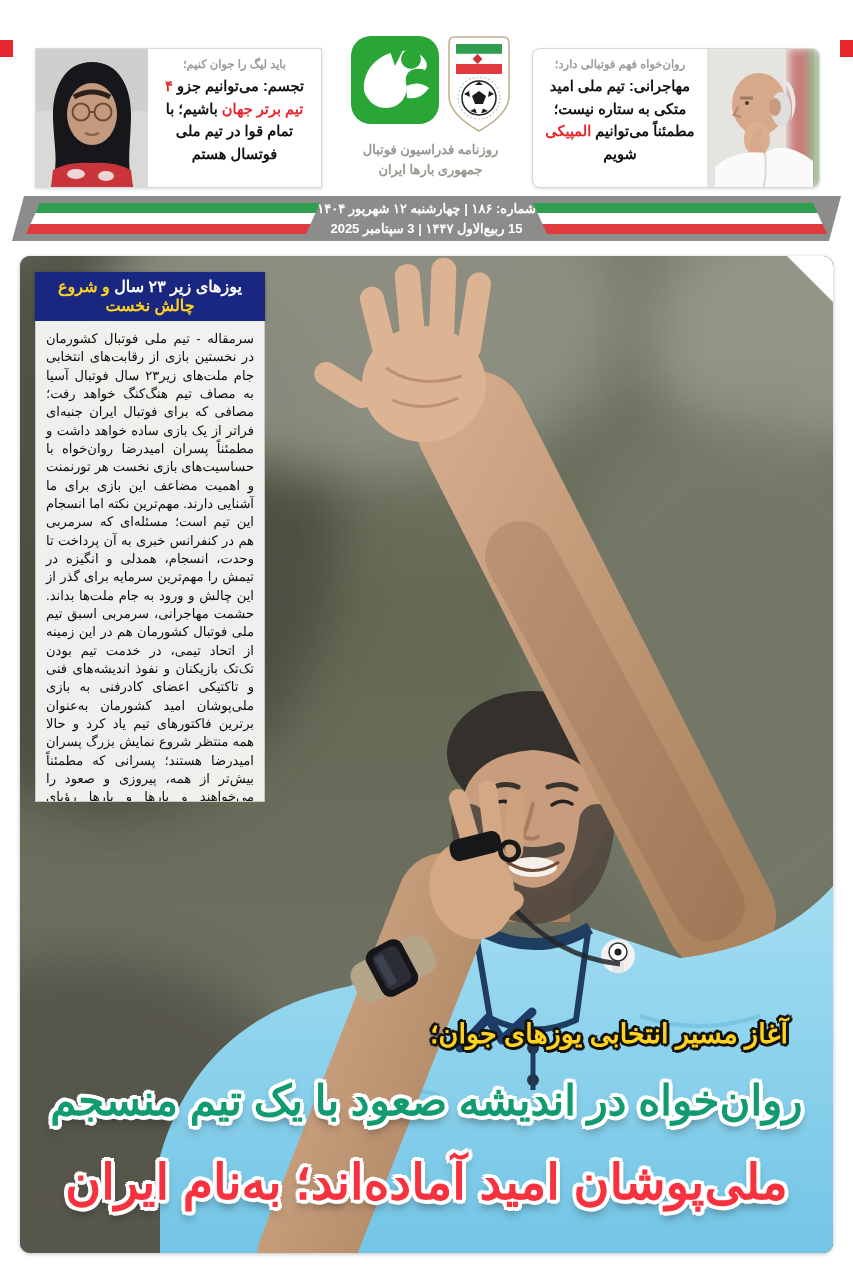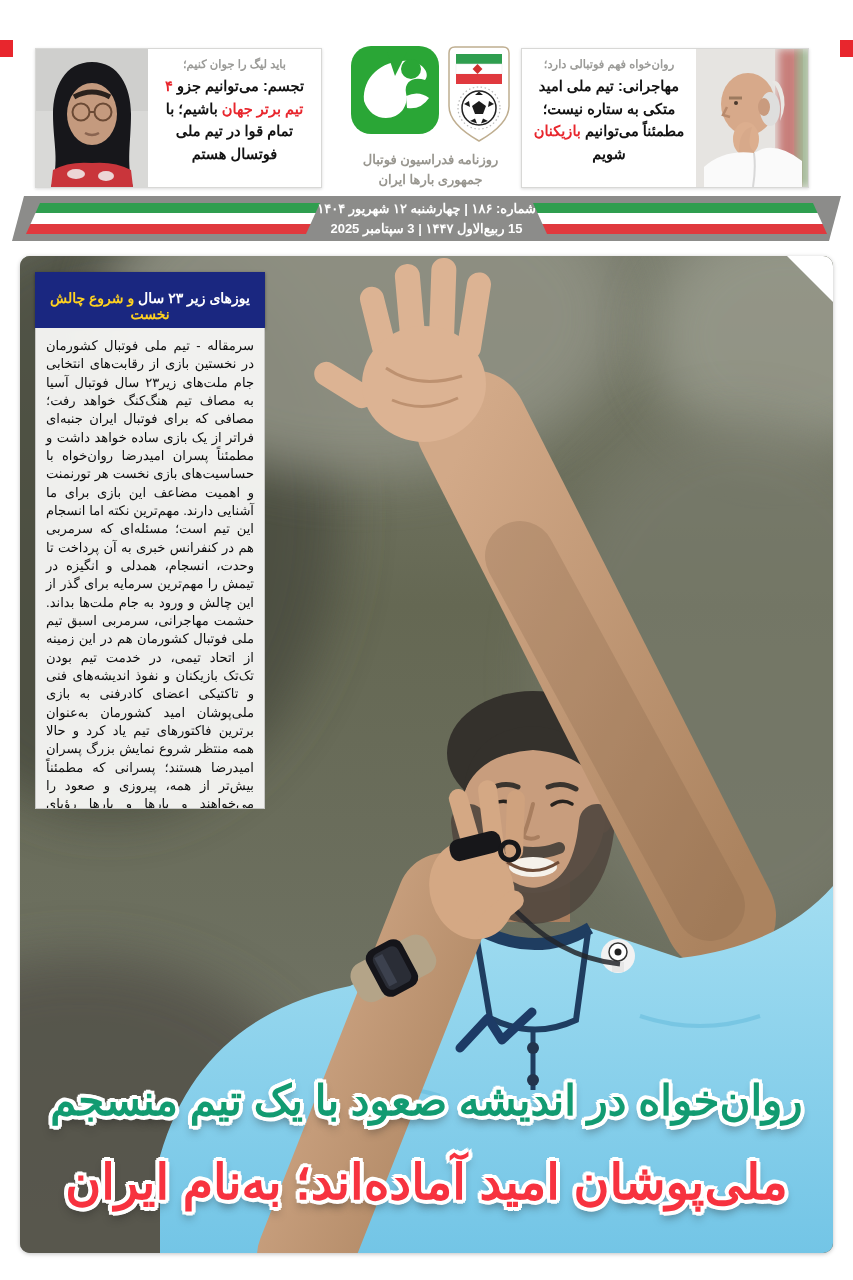--- a/index.html
+++ b/index.html
@@ -7,30 +7,30 @@
         font-family:Liberation Sans, sans-serif;}
 
   
   .red-tick{position:absolute;top:40px;width:13px;height:17px;background:#e8262d;}
   .red-tick.left{left:0;} .red-tick.right{right:0;}
 
   
   .story-box{position:absolute;top:48px;height:138px;background:#fff;border:1px solid #d8d8d6;
              box-shadow:0 1px 3px rgba(0,0,0,.15);display:flex;overflow:hidden;}
   .story-box.lbox{left:35px;width:285px;}
-  .story-box.rbox{left:521px;width:286px;}
+  .story-box.rbox{left:532px;width:286px;border-radius:8px;}
   .story-photo{width:112px;height:100%;flex:none;overflow:hidden;}
   .story-photo svg{display:block;width:100%;height:100%;}
   .story-text{flex:1;padding:5px 7px 4px;direction:rtl;text-align:center;}
   .story-kicker{color:#9b9b98;font-weight:bold;font-size:11.5px;margin:3px 2px 4px;}
   .story-headline{font-weight:bold;font-size:14.6px;line-height:1.55;color:#121212;}
   .hl-red{color:#e8262d;}
 
   
-  .logo-wrap{position:absolute;left:333px;top:46px;width:195px;height:146px;text-align:center;}
+  .logo-wrap{position:absolute;left:333px;top:36px;width:195px;height:146px;text-align:center;}
   .logo-row{display:flex;justify-content:center;align-items:flex-start;gap:9px;height:99px;}
   .logo-caption{margin-top:5px;color:#98968f;font-weight:bold;font-size:13px;line-height:1.55;direction:rtl;}
 
   
   .date-bar{position:absolute;left:12px;top:196px;width:829px;height:45px;background:#8c8c8a;
             clip-path:polygon(12px 0,100% 0,calc(100% - 12px) 100%,0 100%);}
   .flag-stripe{position:absolute;top:7px;height:31px;width:294px;display:flex;flex-direction:column;}
   .flag-stripe .g{flex:1;background:#2f9e4f;} .flag-stripe .w{flex:1;background:#ffffff;}
   .flag-stripe .r{flex:1;background:#e0393e;}
   .fs-left{left:14px;clip-path:polygon(14px 0,100% 0,calc(100% - 14px) 100%,0 100%);}
@@ -40,22 +40,22 @@
 
   
   .photo{position:absolute;left:20px;top:256px;width:813px;height:997px;border-radius:10px;
          overflow:hidden;background:#6b6e60;box-shadow:0 1px 4px rgba(0,0,0,.25);}
   .photo svg.scene{position:absolute;inset:0;display:block;}
   .corner-cut{position:absolute;top:-1px;right:-1px;width:0;height:0;
               border-top:48px solid #fff;border-left:48px solid transparent;}
 
   
   .editorial-box{position:absolute;left:15px;top:16px;width:230px;}
-  .editorial-head{background:#1a2780;color:#fff;font-weight:bold;font-size:14px;text-align:center;
-                  padding:18px 4px 6px;direction:rtl;box-shadow:0 1px 3px rgba(0,0,0,.4);}
+  .editorial-head{background:#1a2780;color:#fff;font-weight:bold;font-size:16px;text-align:center;
+                  padding:5px 4px 6px;direction:rtl;box-shadow:0 1px 3px rgba(0,0,0,.4);}
   .editorial-head .k-hl{color:#ffd21f;}
   .editorial-body{background:rgba(245,245,243,.97);border:1px solid #c7c7c5;border-top:none;
                   padding:9px 10px;font-size:13.1px;line-height:1.4;text-align:justify;direction:rtl;
                   color:#0d0d0d;height:462px;overflow:hidden;font-weight:500;}
 
   
   .nowrap{white-space:nowrap;}
   .outline-black{text-shadow:2px 0 0 #121212,-2px 0 0 #121212,0 2px 0 #121212,0 -2px 0 #121212,
     2px 2px 0 #121212,-2px 2px 0 #121212,2px -2px 0 #121212,-2px -2px 0 #121212,
     3px 1px 0 #121212,-3px -1px 0 #121212,1px 3px 0 #121212,-1px -3px 0 #121212;}
@@ -127,21 +127,21 @@
     </div>
     <div class="logo-caption">
       <div>روزنامه فدراسیون فوتبال</div>
       <div>جمهوری بارها ایران</div>
     </div>
   </div>
 
   <div class="story-box rbox">
     <div class="story-text">
       <div class="story-kicker">روان‌خواه فهم فوتبالی دارد؛</div>
-      <div class="story-headline"><span>مهاجرانی: تیم ملی امید متکی به ستاره نیست؛ مطمئناً می‌توانیم </span><span class="hl-red">بازیکنان</span><span> شویم</span></div>
+      <div class="story-headline"><span>مهاجرانی: تیم ملی امید متکی به ستاره نیست؛ مطمئناً می‌توانیم </span><span class="hl-red">المپیکی</span><span> شویم</span></div>
     </div>
     <div class="story-photo">
       <svg viewBox="0 0 112 138">
         <defs>
             <filter id="pblur">
               <feGaussianBlur stdDeviation="4"></feGaussianBlur>
             </filter>
           </defs>
         <rect width="112" height="138" fill="#e6e4e1"></rect>
         <rect x="82" width="22" height="138" fill="#b84a44" opacity=".65" filter="url(#pblur)"></rect>
@@ -279,17 +279,18 @@
       </g>
     </svg>
 
     <div class="corner-cut"></div>
 
     <div class="editorial-box">
       <div class="editorial-head"><span>یوزهای زیر ۲۳ سال </span><span class="k-hl">و شروع چالش نخست</span></div>
       <div class="editorial-body">سرمقاله - تیم ملی فوتبال کشورمان در نخستین بازی از رقابت‌های انتخابی جام ملت‌های زیر۲۳ سال فوتبال آسیا به مصاف تیم هنگ‌کنگ خواهد رفت؛ مصافی که برای فوتبال ایران جنبه‌ای فراتر از یک بازی ساده خواهد داشت و مطمئناً پسران امیدرضا روان‌خواه با حساسیت‌های بازی نخست هر تورنمنت و اهمیت مضاعف این بازی برای ما آشنایی دارند. مهم‌ترین نکته اما انسجام این تیم است؛ مسئله‌ای که سرمربی هم در کنفرانس خبری به آن پرداخت تا وحدت، انسجام، همدلی و انگیزه در تیمش را مهم‌ترین سرمایه برای گذر از این چالش و ورود به جام ملت‌ها بداند. حشمت مهاجرانی، سرمربی اسبق تیم ملی فوتبال کشورمان هم در این زمینه از اتحاد تیمی، در خدمت تیم بودن تک‌تک بازیکنان و نفوذ اندیشه‌های فنی و تاکتیکی اعضای کادرفنی به بازی ملی‌پوشان امید کشورمان به‌عنوان برترین فاکتورهای تیم یاد کرد و حالا همه منتظر شروع نمایش بزرگ پسران امیدرضا هستند؛ پسرانی که مطمئناً بیش‌تر از همه، پیروزی و صعود را می‌خواهند و بارها و بارها رؤیای طلسم‌شکنی را تجسم کرده‌اند.</div>
     </div>
 
+    <div class="topline outline-black nowrap">آغاز مسیر انتخابی یوزهای جوان؛</div>
     <div class="main1 outline-white nowrap">روان‌خواه در اندیشه صعود با یک تیم منسجم</div>
     <div class="main2 outline-white nowrap">ملی‌پوشان امید آماده‌اند؛ به‌نام ایران</div>
   </div>
 
 </div>
 
 </body></html>

